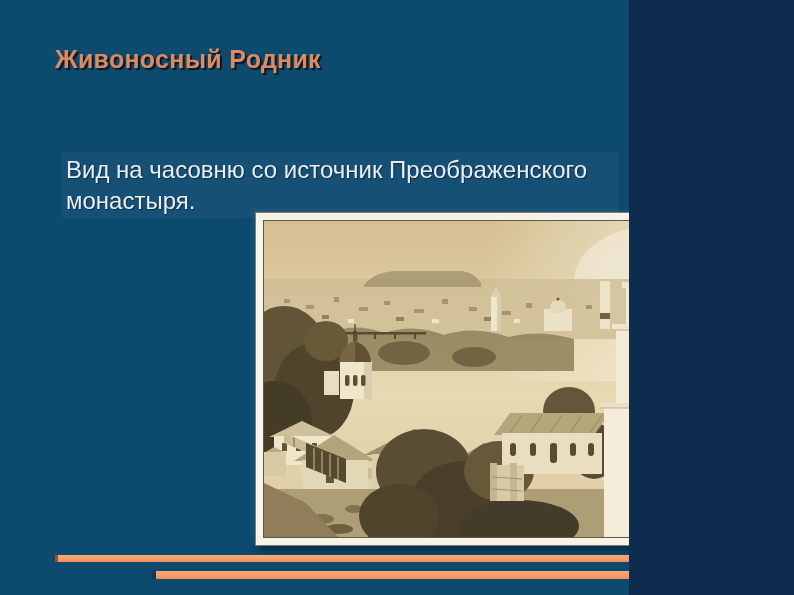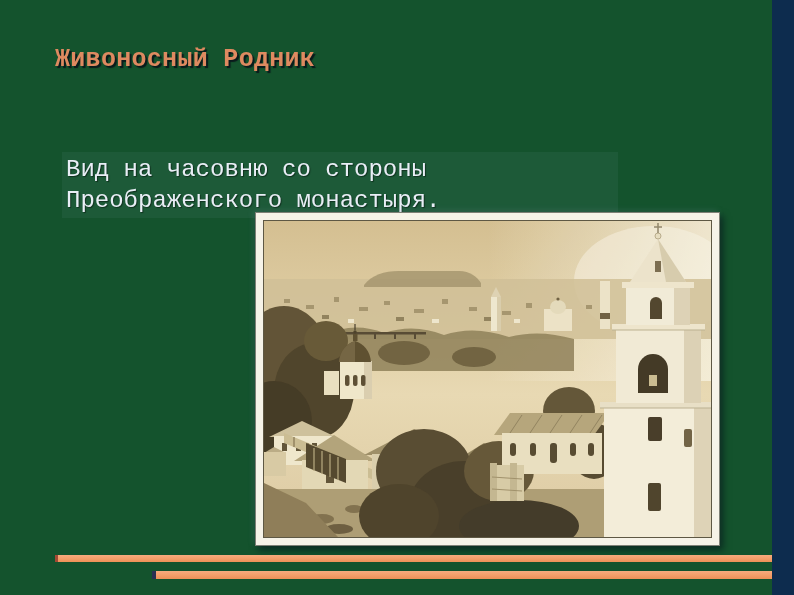--- a/index.html
+++ b/index.html
@@ -1,21 +1,21 @@
 <!DOCTYPE html>
 <html><head>
 <meta charset="utf-8">
 <style>
   html,body{margin:0;padding:0;background:#0d2c4e;}
   .slide{
     position:relative;
-    width:772px;height:595px;
-    background:#14532d;
+    width:629px;height:595px;
+    background:#0c4a6e;
     overflow:hidden;
-    font-family:Liberation Mono, monospace;
+    font-family:Liberation Sans, sans-serif;
   }
   
   .title{
     position:absolute;left:55px;top:43px;
     color:#de8a60;
     font-size:25px;font-weight:bold;
     line-height:33px;
     text-shadow:2px 2px 1px rgba(8,12,24,0.8);
     letter-spacing:0.3px;
   }
@@ -54,21 +54,21 @@
 </style>
 </head>
 <body>
 
 <div class="slide">
 
   <div class="title">
     <div>Живоносный Родник</div>
   </div>
 
-  <div class="caption">Вид на часовню со стороны Преображенского монастыря.</div>
+  <div class="caption">Вид на часовню со источник Преображенского монастыря.</div>
 
   <div class="photo-frame">
     <svg class="photo-inner" viewBox="0 0 447 316" preserveAspectRatio="none">
       <defs>
         <linearGradient id="sky" x1="0" y1="0" x2="0" y2="1">
           <stop offset="0" stop-color="#d3bd8e"></stop>
           <stop offset="0.55" stop-color="#e8d8b2"></stop>
           <stop offset="1" stop-color="#dcc9a0"></stop>
         </linearGradient>
         <linearGradient id="haze" x1="0" y1="0" x2="1" y2="0">

